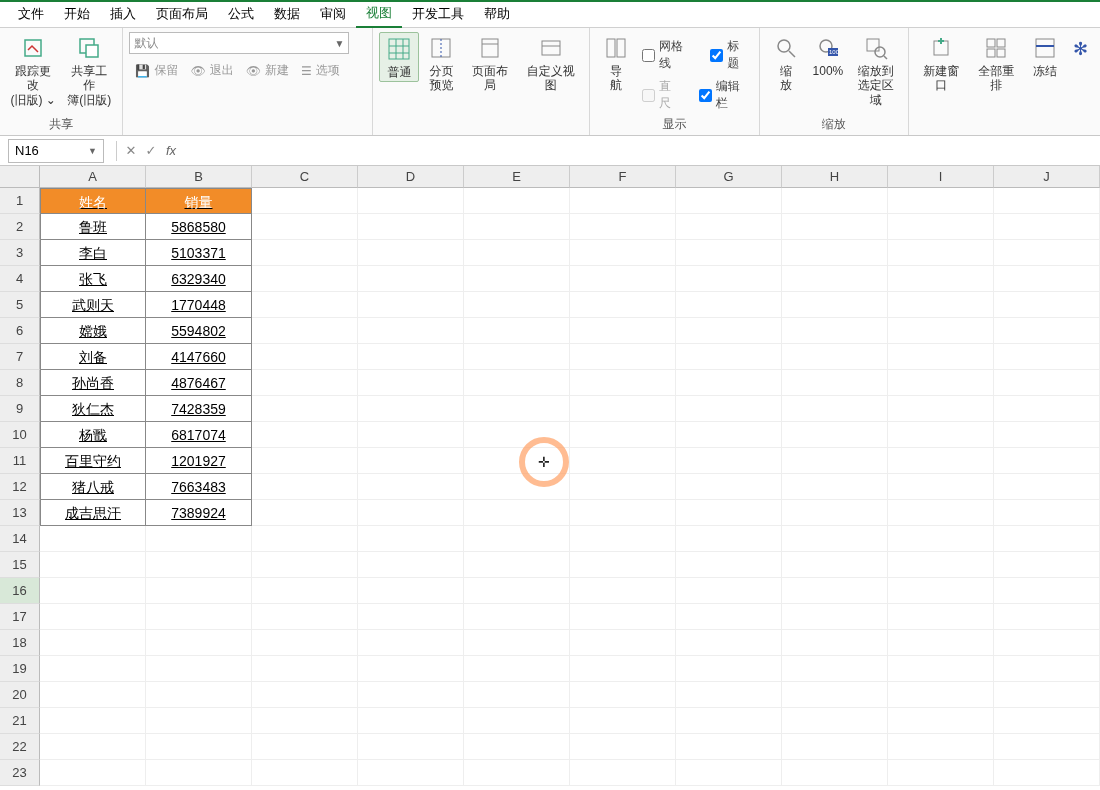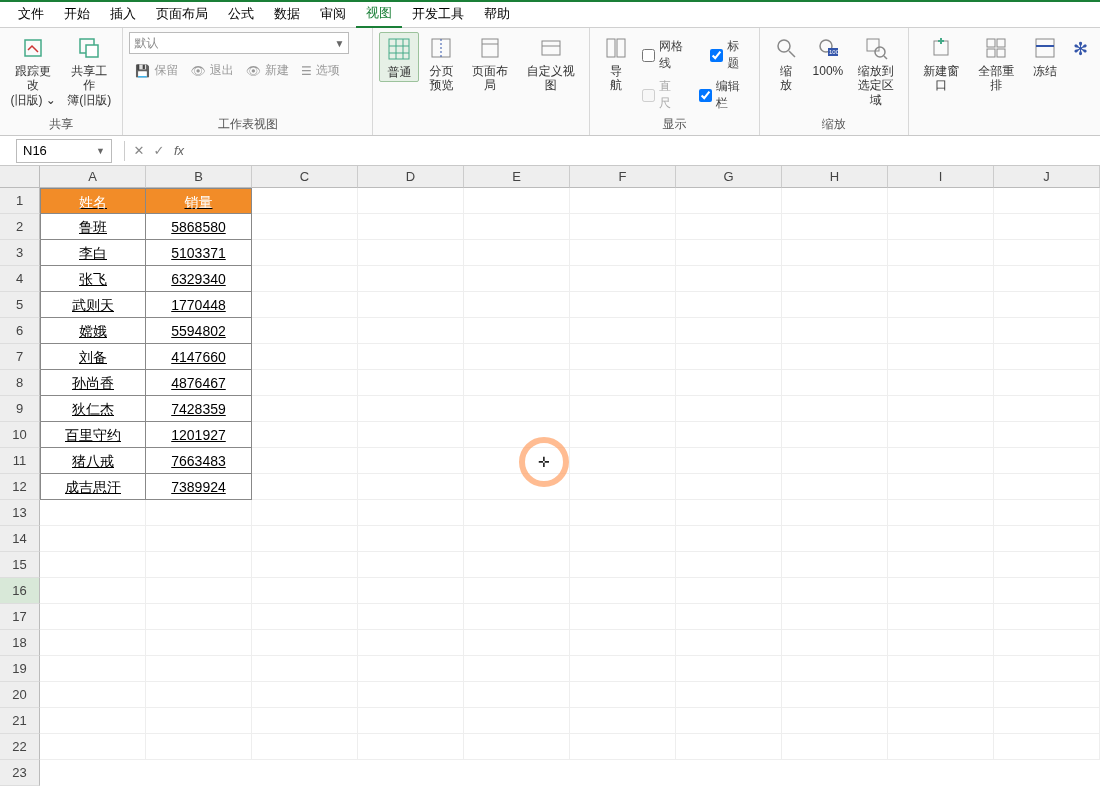--- a/index.html
+++ b/index.html
@@ -19,21 +19,21 @@
 .rbtn .ico { width: 28px; height: 28px; margin-bottom: 2px; display:flex; align-items:center; justify-content:center; }
 .rbtn .txt { text-align: center; line-height: 1.2; white-space: pre-line; }
 .rbtn.active { background: #e6f0e6; border: 1px solid #9cc29c; border-radius: 2px; }
 .smallrow { display: flex; align-items: center; gap: 4px; font-size: 12px; padding: 2px 4px; color:#444; }
 .smallrow input[type=checkbox]{ width:13px; height:13px; }
 .combo { width: 220px; height: 22px; border: 1px solid #bbb; background:#fff; font-size:12px; padding: 0 4px; display:flex; align-items:center; justify-content:space-between; color:#888; }
 .combo .chev { font-size:10px; color:#666; }
 .mini { display:flex; align-items:center; gap:4px; font-size:12px; color:#999; padding:2px 6px; }
 
 
-.fbar { display: flex; align-items: center; height: 30px; border-bottom: 1px solid #c8c8c8; font-size: 13px; padding-left: 8px; }
+.fbar { display: flex; align-items: center; height: 30px; border-bottom: 1px solid #c8c8c8; font-size: 13px; }
 .namebox { width: 96px; height: 24px; border: 1px solid #bbb; margin: 0 8px; padding: 0 6px; display:flex; align-items:center; justify-content:space-between; background:#fff; }
 .namebox .chev{ font-size:9px; color:#666; }
 .fdiv { width:1px; height:20px; background:#ccc; margin:0 4px;}
 .ficon { width:20px; text-align:center; color:#888; font-size:13px; }
 .ficon.fx { font-style: italic; color:#666; }
 .finput { flex:1; height:24px; border:none; outline:none; padding:0 6px; }
 
 
 .gridwrap { position: relative; overflow: hidden; height: calc(790px - 28px - 108px - 30px); }
 .corner { position:absolute; top:0; left:0; width:40px; height:22px; background:#eee; border-right:1px solid #bbb; border-bottom:1px solid #bbb; }
@@ -123,21 +123,20 @@
         <div class="mini">
             <span>👁</span>
             <span>新建</span>
           </div>
         <div class="mini">
             <span>☰</span>
             <span>选项</span>
           </div>
       </div>
     </div>
-    <div class="label">工作表视图</div>
   </div>
 
   <div class="rgroup">
     <div class="items">
       <div class="rbtn active">
         <div class="ico">
             <svg width="24" height="24">
               <rect x="2" y="2" width="20" height="20" fill="none" stroke="#4a8"></rect>
               <line x1="2" y1="9" x2="22" y2="9" stroke="#4a8"></line>
               <line x1="2" y1="16" x2="22" y2="16" stroke="#4a8"></line>
@@ -445,20 +444,32 @@
         <div class="cell" style="width: 106px;"></div>
         <div class="cell" style="width: 106px;"></div>
         <div class="cell" style="width: 106px;"></div>
         <div class="cell" style="width: 106px;"></div>
         <div class="cell" style="width: 106px;"></div>
         <div class="cell" style="width: 106px;"></div>
         <div class="cell" style="width: 106px;"></div>
         <div class="cell" style="width: 106px;"></div>
       </div>
       <div class="row">
+        <div class="cell hborder dataA hborder-left" style="width: 106px;">杨戬</div>
+        <div class="cell hborder dataB" style="width: 106px;">6817074</div>
+        <div class="cell" style="width: 106px;"></div>
+        <div class="cell" style="width: 106px;"></div>
+        <div class="cell" style="width: 106px;"></div>
+        <div class="cell" style="width: 106px;"></div>
+        <div class="cell" style="width: 106px;"></div>
+        <div class="cell" style="width: 106px;"></div>
+        <div class="cell" style="width: 106px;"></div>
+        <div class="cell" style="width: 106px;"></div>
+      </div>
+      <div class="row">
         <div class="cell hborder dataA hborder-left" style="width: 106px;">百里守约</div>
         <div class="cell hborder dataB" style="width: 106px;">1201927</div>
         <div class="cell" style="width: 106px;"></div>
         <div class="cell" style="width: 106px;"></div>
         <div class="cell" style="width: 106px;"></div>
         <div class="cell" style="width: 106px;"></div>
         <div class="cell" style="width: 106px;"></div>
         <div class="cell" style="width: 106px;"></div>
         <div class="cell" style="width: 106px;"></div>
         <div class="cell" style="width: 106px;"></div>

